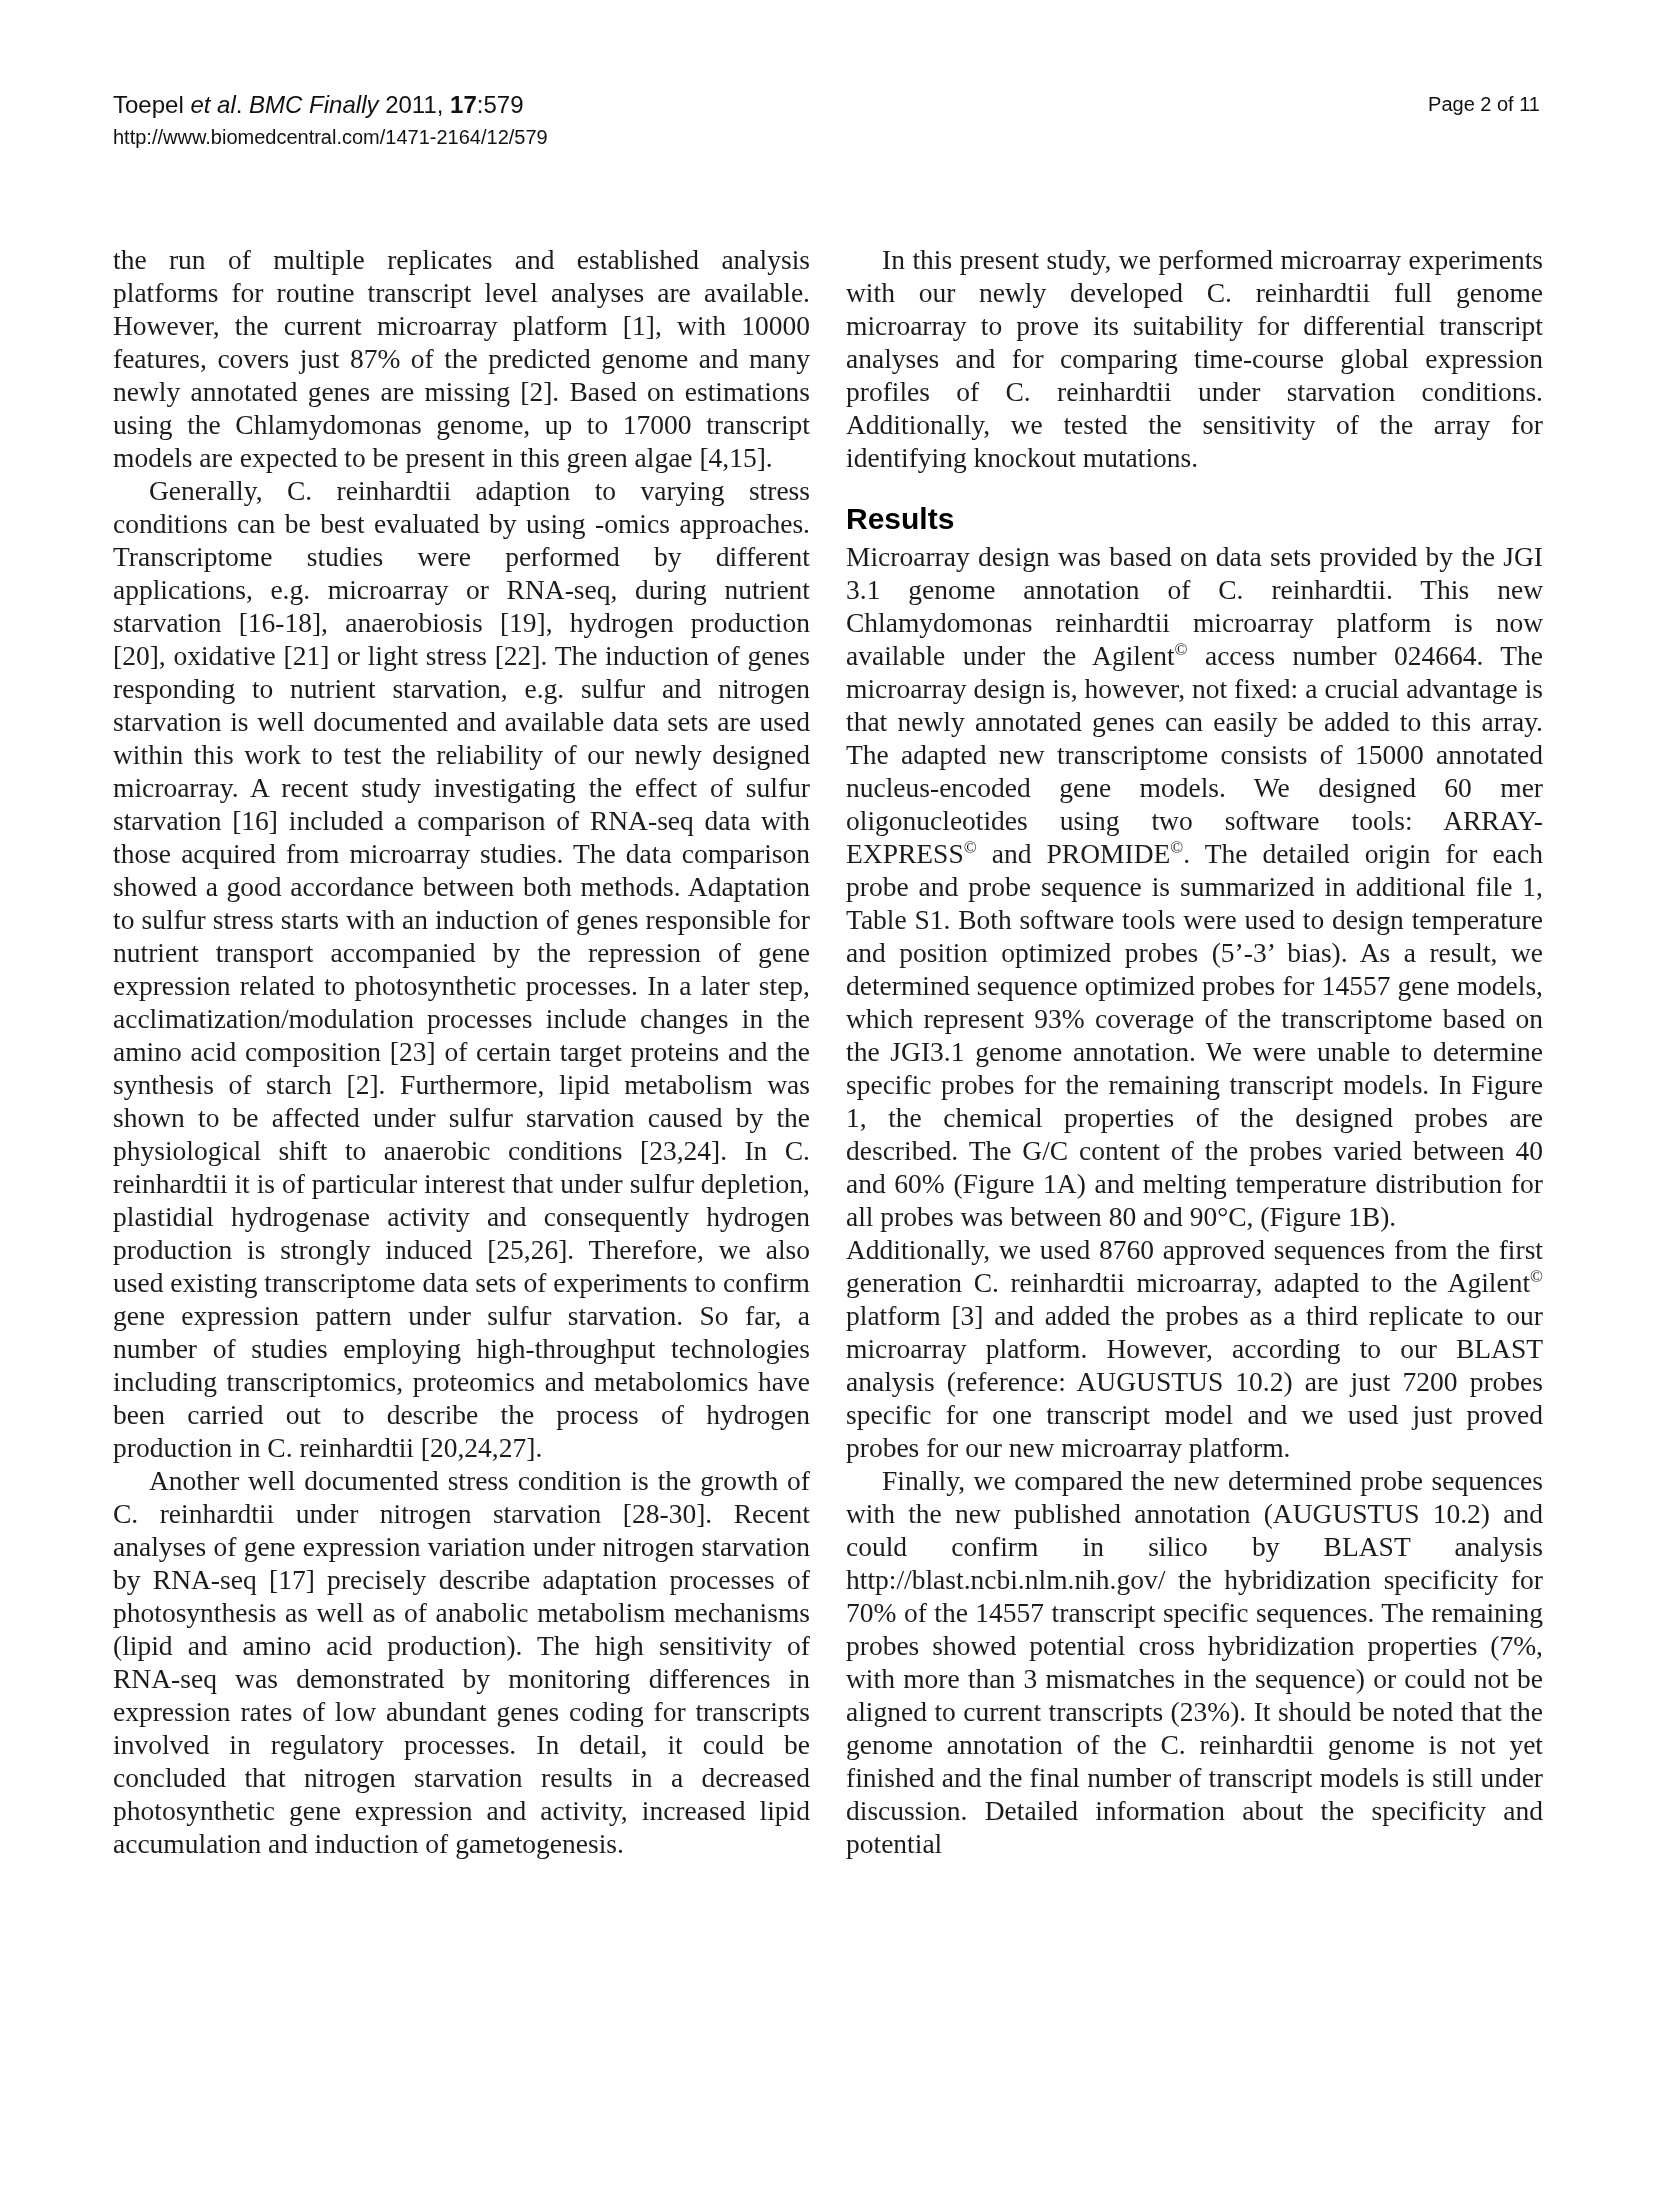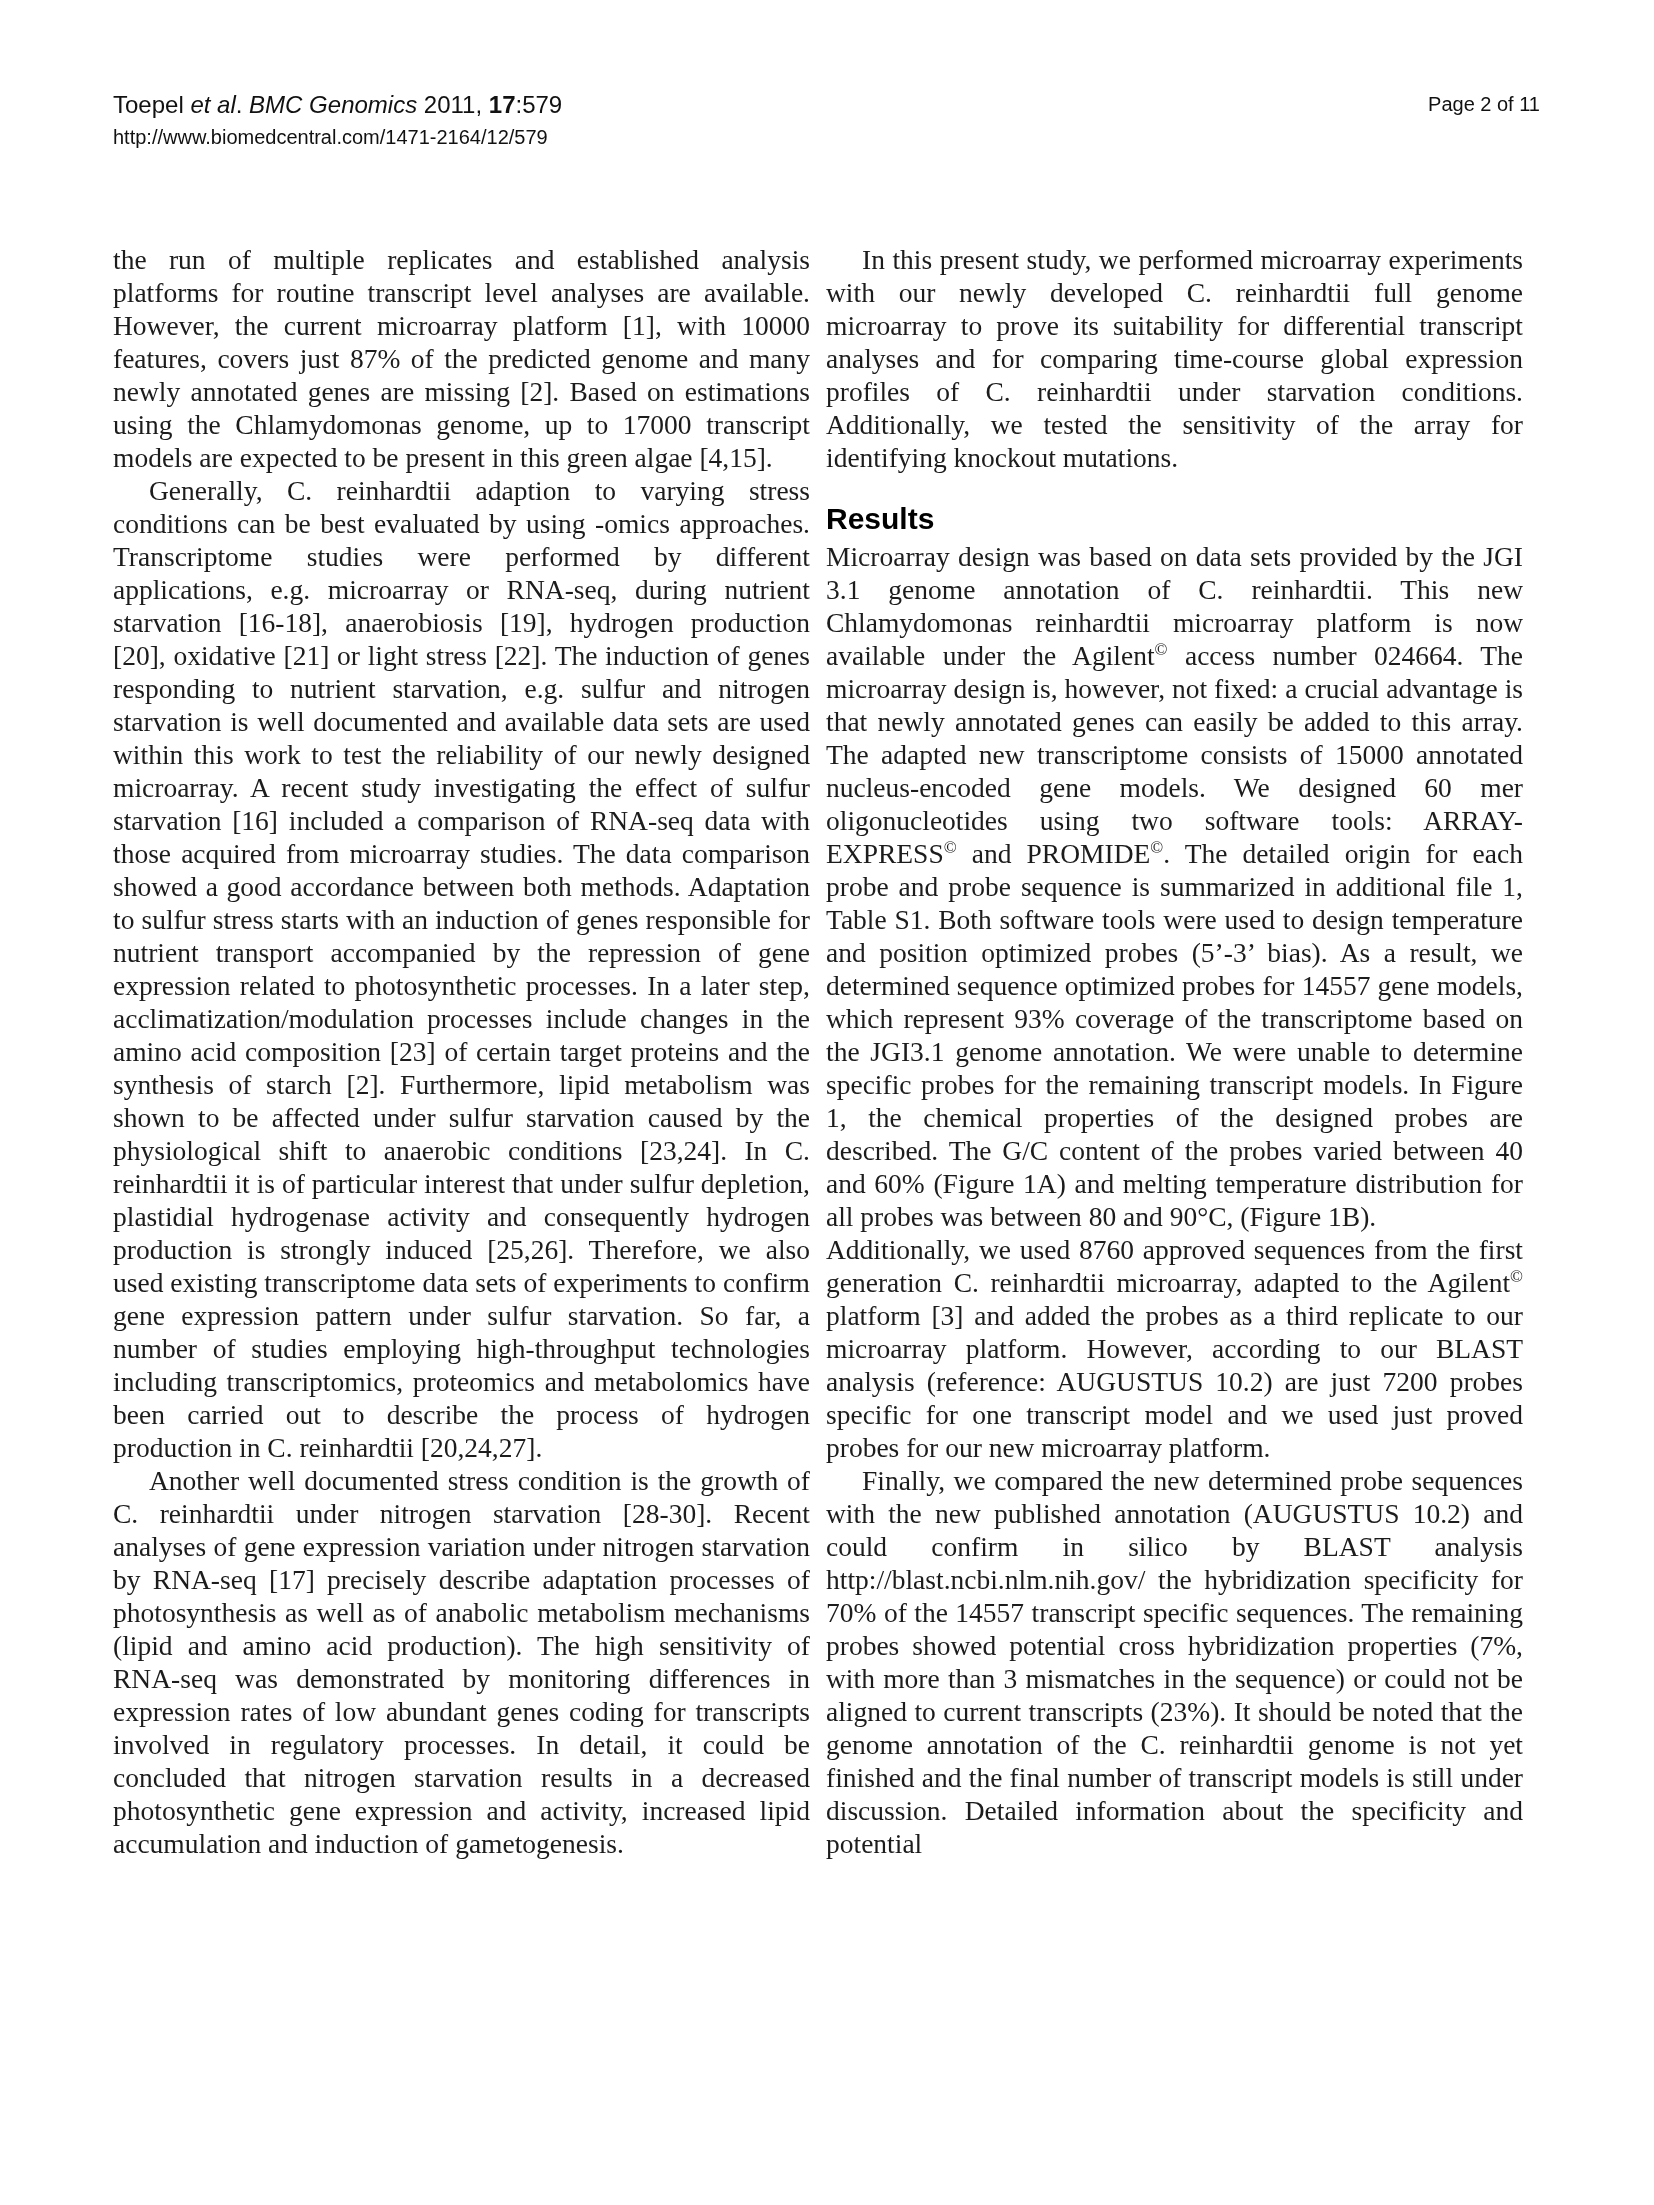--- a/index.html
+++ b/index.html
@@ -38,21 +38,21 @@
   .page-number {
     font-size: 20px;
     white-space: nowrap;
   }
   .columns {
     position: absolute;
     top: 243px;
     left: 113px;
     width: 1430px;
     display: flex;
-    gap: 16px;
+    gap: 36px;
   }
   .col {
     width: 697px;
     flex: 0 0 697px;
   }
   p.body {
     margin: 0;
     font-size: 27.5px;
     line-height: 33px;
     text-align: justify;
@@ -82,21 +82,21 @@
     color: #000000;
     margin: 0 0 5px 0;
   }
 </style>
 </head>
 <body>
 
 <div class="page">
   <header class="page-header">
     <div class="header-left">
-      <div class="citation" id="citation"><span>Toepel </span><span class="it">et al</span><span>. </span><span class="it">BMC Genomics</span><span> 2011, </span><span class="bd">17</span><span>:579</span></div>
+      <div class="citation" id="citation"><span>Toepel </span><span class="it">et al</span><span>. </span><span class="it">BMC Finally</span><span> 2011, </span><span class="bd">17</span><span>:579</span></div>
       <div class="header-url">http://www.biomedcentral.com/1471-2164/12/579</div>
     </div>
     <div class="page-number">Page 2 of 11</div>
   </header>
 
   <main class="columns">
     <div class="col" id="col-left">
         <p class="body"><span>the run of multiple replicates and established analysis platforms for routine transcript level analyses are available. However, the current microarray platform [1], with 10000 features, covers just 87% of the predicted genome and many newly annotated genes are missing [2]. Based on estimations using the </span><span class="it">Chlamydomonas</span><span> genome, up to 17000 transcript models are expected to be present in this green algae [4,15].</span></p>
         <p class="body indent"><span>Generally, </span><span class="it">C. reinhardtii</span><span> adaption to varying stress conditions can be best evaluated by using -omics approaches. Transcriptome studies were performed by different applications, e.g. microarray or RNA-seq, during nutrient starvation [16-18], anaerobiosis [19], hydrogen production [20], oxidative [21] or light stress [22]. The induction of genes responding to nutrient starvation, e.g. sulfur and nitrogen starvation is well documented and available data sets are used within this work to test the reliability of our newly designed microarray. A recent study investigating the effect of sulfur starvation [16] included a comparison of RNA-seq data with those acquired from microarray studies. The data comparison showed a good accordance between both methods. Adaptation to sulfur stress starts with an induction of genes responsible for nutrient transport accompanied by the repression of gene expression related to photosynthetic processes. In a later step, acclimatization/modulation processes include changes in the amino acid composition [23] of certain target proteins and the synthesis of starch [2]. Furthermore, lipid metabolism was shown to be affected under sulfur starvation caused by the physiological shift to anaerobic conditions [23,24]. In </span><span class="it">C. reinhardtii</span><span> it is of particular interest that under sulfur depletion, plastidial hydrogenase activity and consequently hydrogen production is strongly induced [25,26]. Therefore, we also used existing transcriptome data sets of experiments to confirm gene expression pattern under sulfur starvation. So far, a number of studies employing high-throughput technologies including transcriptomics, proteomics and metabolomics have been carried out to describe the process of hydrogen production in </span><span class="it">C. reinhardtii</span><span> [20,24,27].</span></p>
         <p class="body indent"><span>Another well documented stress condition is the growth of </span><span class="it">C. reinhardtii</span><span> under nitrogen starvation [28-30]. Recent analyses of gene expression variation under nitrogen starvation by RNA-seq [17] precisely describe adaptation processes of photosynthesis as well as of anabolic metabolism mechanisms (lipid and amino acid production). The high sensitivity of RNA-seq was demonstrated by monitoring differences in expression rates of low abundant genes coding for transcripts involved in regulatory processes. In detail, it could be concluded that nitrogen starvation results in a decreased photosynthetic gene expression and activity, increased lipid accumulation and induction of gametogenesis.</span></p>

